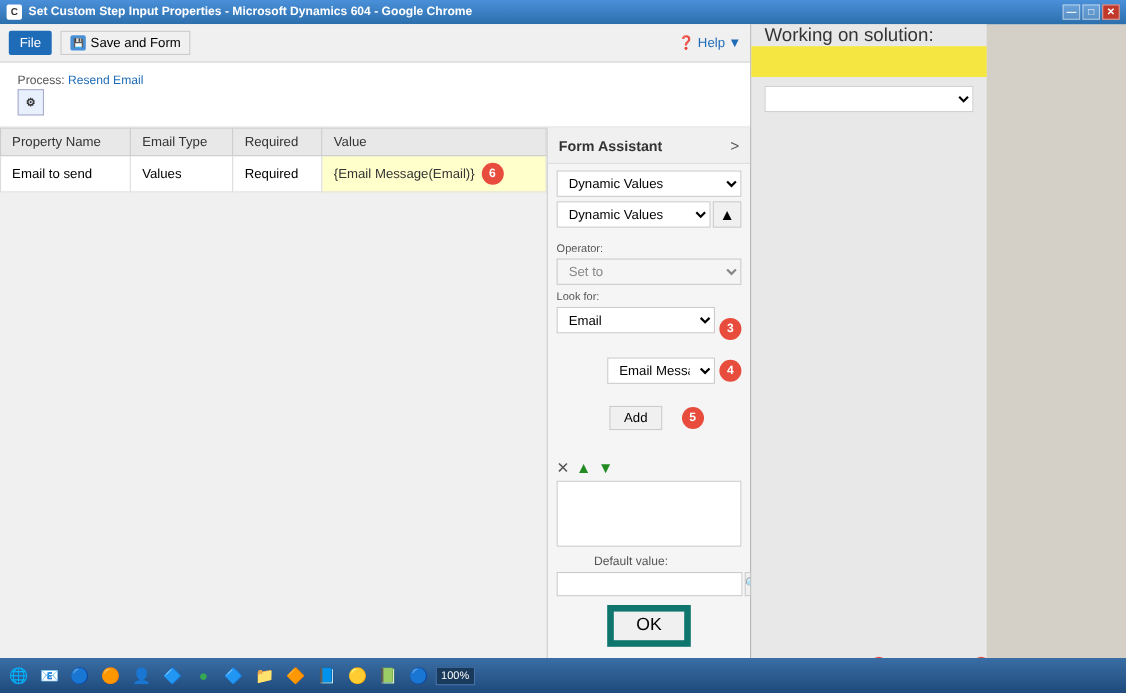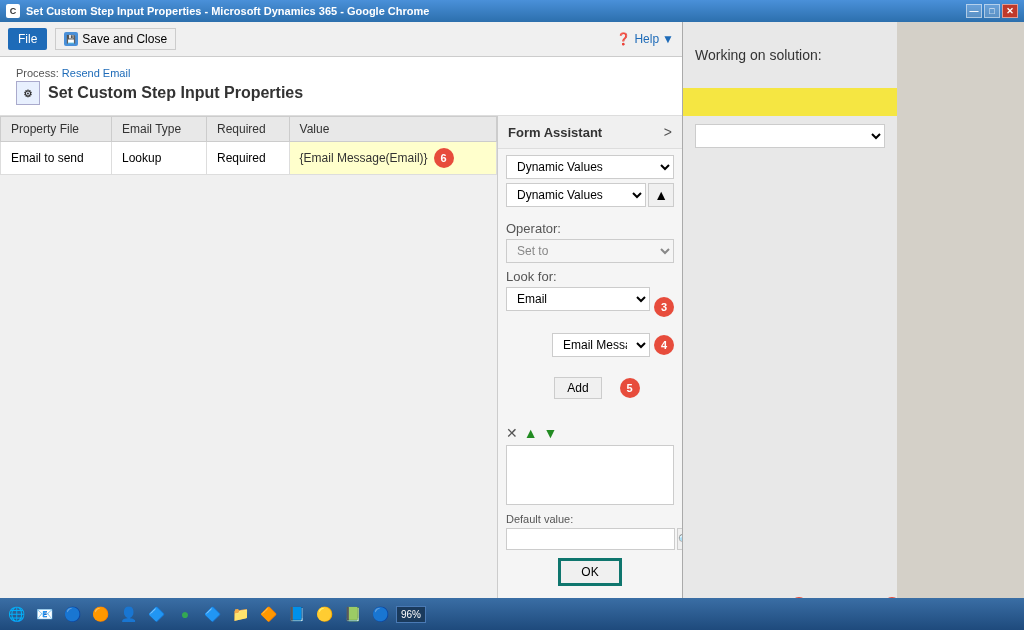--- a/index.html
+++ b/index.html
@@ -171,21 +171,21 @@
       align-items: center;
       justify-content: space-between;
       padding: 8px 10px;
       background: #f0f0f0;
       border-bottom: 1px solid #ddd;
     }
     .fa-title { font-size: 13px; font-weight: bold; color: #333; }
     .fa-expand { color: #555; font-size: 14px; cursor: pointer; }
 
     .fa-field-group { padding: 8px; }
-    .fa-label { font-size: 13px; color: #555; margin-bottom: 3px; }
+    .fa-label { font-size: 10px; color: #555; margin-bottom: 3px; }
     .fa-select {
       width: 100%;
       padding: 3px 6px;
       border: 1px solid #ccc;
       font-size: 12px;
       background: white;
       margin-bottom: 6px;
       cursor: pointer;
     }
 
@@ -228,21 +228,21 @@
     .fa-text-area {
       margin: 0 8px 8px 8px;
       width: calc(100% - 16px);
       height: 60px;
       border: 1px solid #ccc;
       background: white;
       resize: none;
       font-size: 11px;
     }
 
-    .fa-default-label { font-size: 11px; color: #555; padding: 0 8px 3px 8px; }
+    .fa-default-label { font-size: 11px; color: #555; padding: 0 8px 3px 8px; margin-left: 34px; }
     .fa-default-input-row {
       display: flex;
       align-items: center;
       margin: 0 8px 8px 8px;
       gap: 2px;
     }
     .fa-default-input {
       flex: 1;
       padding: 3px 6px;
       border: 1px solid #ccc;
@@ -256,38 +256,38 @@
       background: #f0f0f0;
       cursor: pointer;
       display: flex;
       align-items: center;
       justify-content: center;
       font-size: 10px;
     }
 
     .fa-ok-btn {
       background: #f0f0f0;
-      border: 3px solid #0f766e;
+      border: 6px solid #0f766e;
       padding: 4px 20px;
-      font-size: 12px;
+      font-size: 16px;
       cursor: pointer;
       display: block;
       margin: 0 auto 8px auto;
     }
 
     
     .right-panel {
       width: 214px;
       background: #e8e8e8;
       display: flex;
       flex-direction: column;
     }
     .rp-header {
-      padding: 25px 12px;
-      font-size: 14px;
+      padding: 0 12px;
+      font-size: 17px;
       color: #333;
       font-weight: normal;
     }
     .rp-yellow-bar {
       height: 28px;
       background: #f5e642;
       margin-bottom: 8px;
     }
     .rp-dropdown-row {
       padding: 0 12px 8px 12px;
@@ -368,75 +368,74 @@
     }
 
     select { appearance: auto; }
   </style>
 </head>
 <body>
 
 <div class="title-bar">
   <div class="title-bar-left">
     <div class="title-bar-icon">C</div>
-    <span>Set Custom Step Input Properties - Microsoft Dynamics 365 - Google Chrome</span>
+    <span>Set Custom Step Input Properties - Microsoft Dynamics 604 - Google Chrome</span>
   </div>
   <div class="title-bar-controls">
     <div class="title-btn">—</div>
     <div class="title-btn">□</div>
     <div class="title-btn close">✕</div>
   </div>
 </div>
 
 <div class="main-container">
 
   <div class="dialog-panel">
 
     <div class="toolbar">
       <div class="toolbar-left">
         <button class="file-btn">File</button>
         <button class="save-close-btn">
           <div class="save-icon">💾</div>
-          <span>Save and Close</span>
+          <span>Save and Form</span>
         </button>
       </div>
       <button class="help-btn">
         <span>❓</span>
         <span>Help</span>
         <span>▼</span>
       </button>
     </div>
 
     <div class="dialog-header">
       <div class="process-label">
         <span>Process:</span>
         <a class="process-name" href="#">Resend Email</a>
       </div>
       <div class="dialog-title">
         <div class="dialog-title-icon">⚙</div>
-        <span>Set Custom Step Input Properties</span>
       </div>
     </div>
 
     <div class="dialog-content">
 
       <div class="props-area">
         <table class="props-table">
           <thead>
             <tr>
-              <th>Property File</th>
+              <th>Property Name</th>
               <th>Email Type</th>
               <th>Required</th>
               <th>Value</th>
             </tr>
           </thead>
           <tbody>
             <tr>
               <td>Email to send</td>
-              <td>Lookup</td>
+              <td>Values</td>
               <td>Required</td>
               <td class="value-cell">
                 <div class="value-with-badge">
                   <span>{Email Message(Email)}</span>
                   <span class="badge">6</span>
                 </div>
               </td>
             </tr>
           </tbody>
         </table>
@@ -549,14 +548,14 @@
   <div class="taskbar-icon">👤</div>
   <div class="taskbar-icon">🔷</div>
   <div class="taskbar-icon" style="color:#34a853;">●</div>
   <div class="taskbar-icon">🔷</div>
   <div class="taskbar-icon">📁</div>
   <div class="taskbar-icon">🔶</div>
   <div class="taskbar-icon">📘</div>
   <div class="taskbar-icon" style="color:#ff9900;">🟡</div>
   <div class="taskbar-icon" style="color:#217346;">📗</div>
   <div class="taskbar-icon">🔵</div>
-  <div class="pct-badge">96%</div>
+  <div class="pct-badge">100%</div>
 </div>
 
 </body></html>

